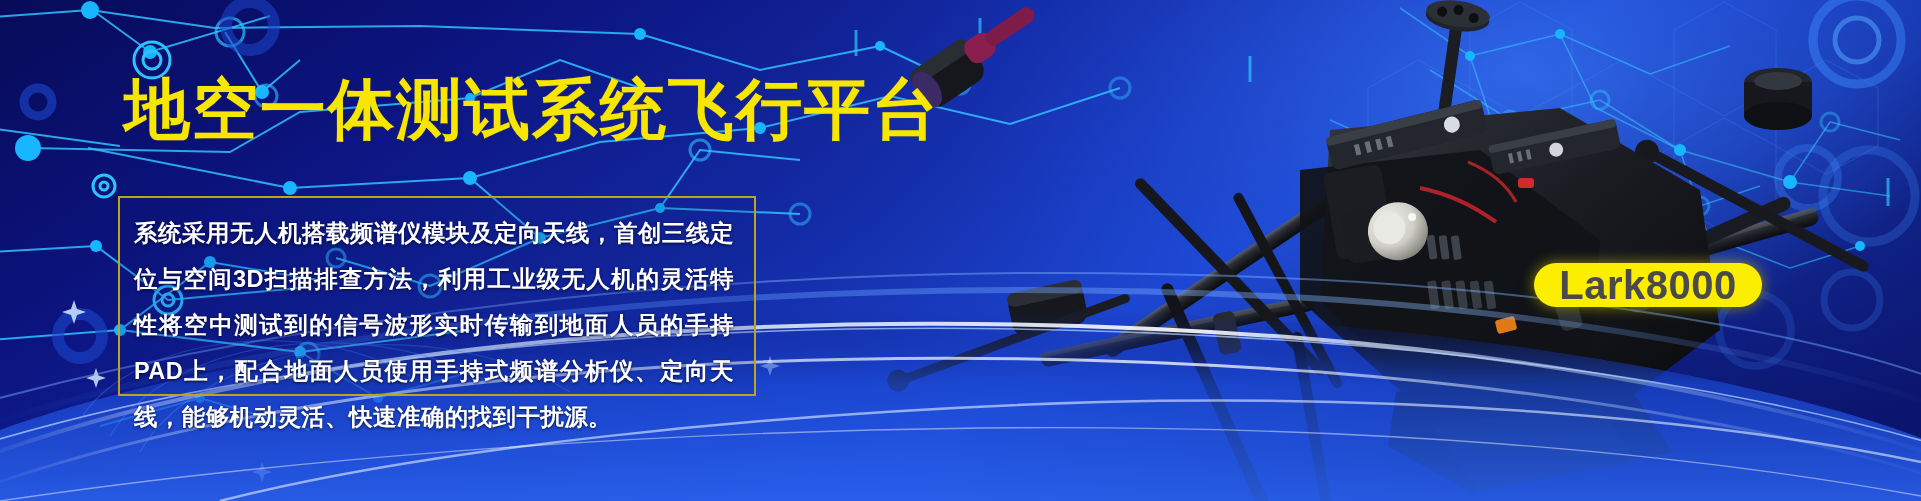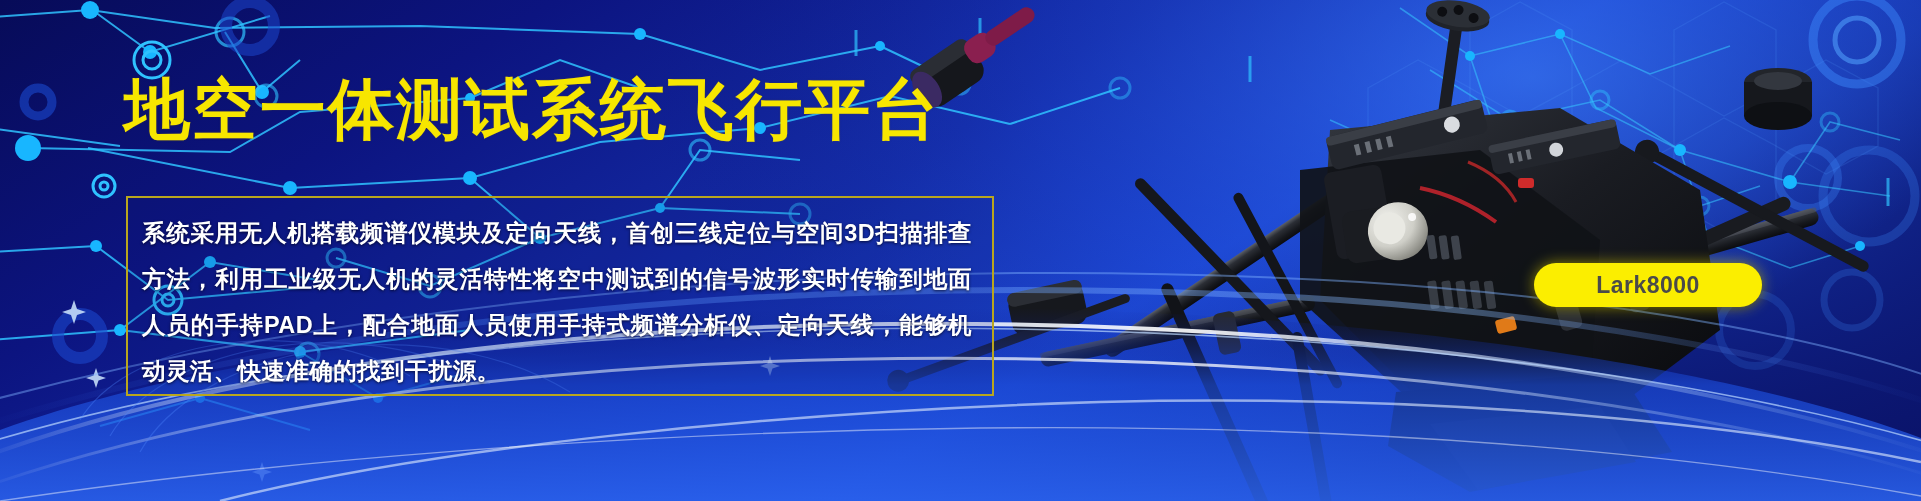--- a/index.html
+++ b/index.html
@@ -66,22 +66,22 @@
     font-weight: 700;
     letter-spacing: 2px;
     color: #f7e600;
     white-space: nowrap;
     line-height: 1;
     text-shadow: 0 0 2px rgba(120,90,0,.35);
   }
 
   #desc-box {
     position: absolute;
-    left: 126px; top: 196px;
-    width: 868px; height: 200px;
+    left: 118px; top: 196px;
+    width: 638px; height: 200px;
     border: 2px solid #b9a61e;
     background: rgba(12,22,120,0.16);
     padding: 12px 20px 0 14px;
   }
   #desc-box p {
     color: #ffffff;
     font-size: 23.5px;
     font-weight: 600;
     line-height: 46px;
     letter-spacing: .4px;
@@ -92,21 +92,21 @@
 
   
   #product-badge {
     position: absolute;
     left: 1534px; top: 263px;
     min-width: 228px;
     height: 44px;
     border-radius: 22px;
     background: #fbee00;
     color: #4a4a4a;
-    font-size: 23px;
+    font-size: 40px;
     font-weight: 700;
     letter-spacing: .5px;
     display: flex;
     align-items: center;
     justify-content: center;
     box-shadow: 0 0 14px rgba(250,235,0,.55), 0 2px 6px rgba(0,0,0,.4);
   }
 </style>
 </head>
 <body>

